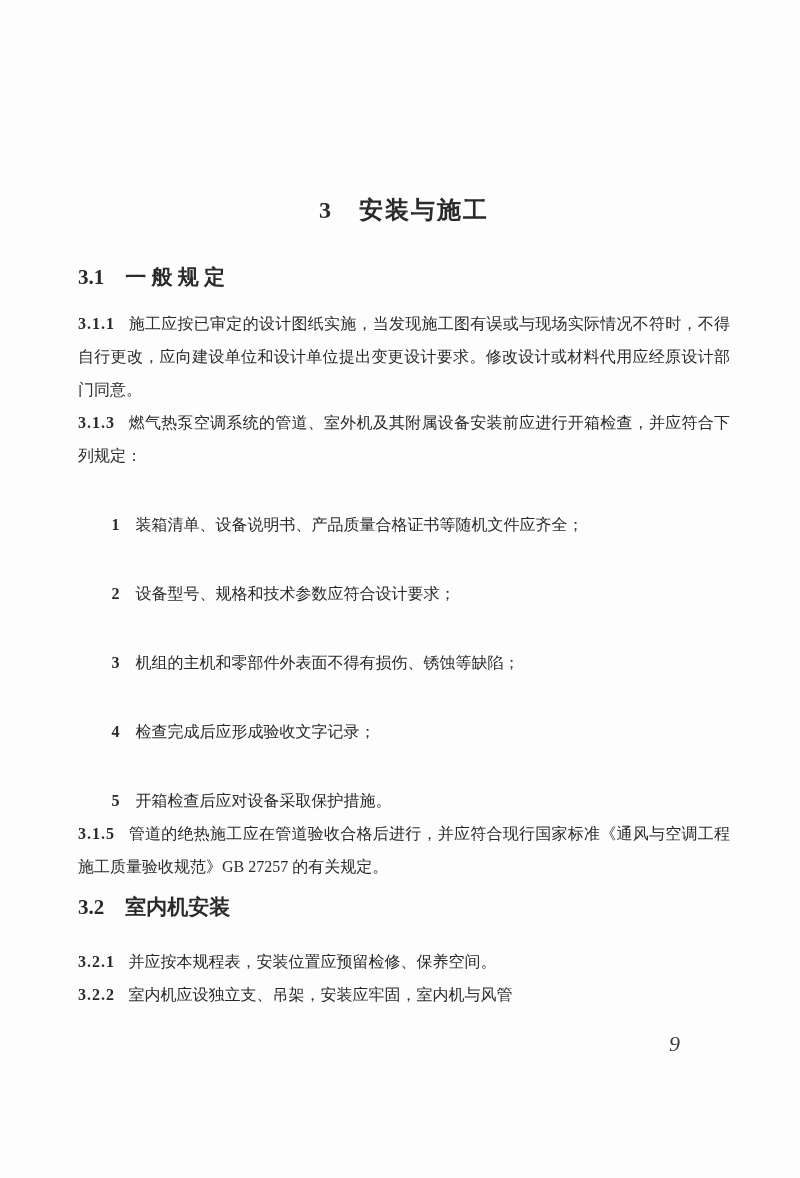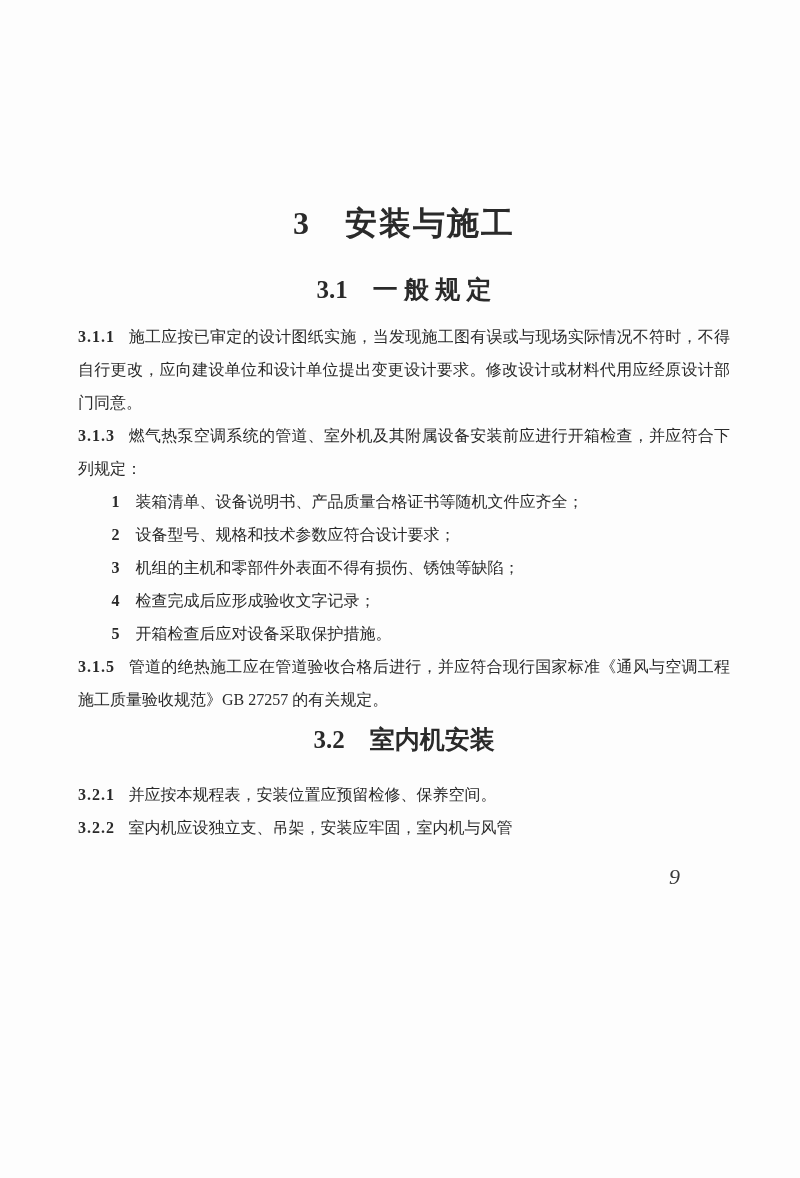--- a/index.html
+++ b/index.html
@@ -15,48 +15,48 @@
     color: #2a2a2a;
     font-family: "Liberation Serif", "DejaVu Serif", serif;
     box-sizing: border-box;
     overflow: hidden;
   }
   .content {
     box-sizing: border-box;
     padding: 0 70px 0 78px;
   }
   .chapter-title {
-    margin: 16px;
+    margin: 3px;
     padding-top: 190px;
     text-align: center;
-    font-size: 32px;
+    font-size: 24px;
     line-height: 34px;
     font-weight: bold;
     letter-spacing: 2px;
   }
   .section-heading {
     margin: 38px 0 0 0;
-    text-align: center;
-    font-size: 25px;
+    font-size: 21px;
     line-height: 24px;
     font-weight: bold;
   }
   .body-block {
     margin-top: 18px;
     font-size: 16px;
     line-height: 33px;
     text-align: justify;
     text-align-last: left;
   }
   p.clause, p.li {
     margin: 0;
     padding: 0;
   }
   p.li {
     text-indent: 2.1em;
+    margin-top: 36px;
   }
   .cnum {
     font-weight: bold;
     margin-right: 0.85em;
     letter-spacing: 1px;
   }
   .linum {
     font-weight: bold;
     margin-right: 1.0em;
   }

